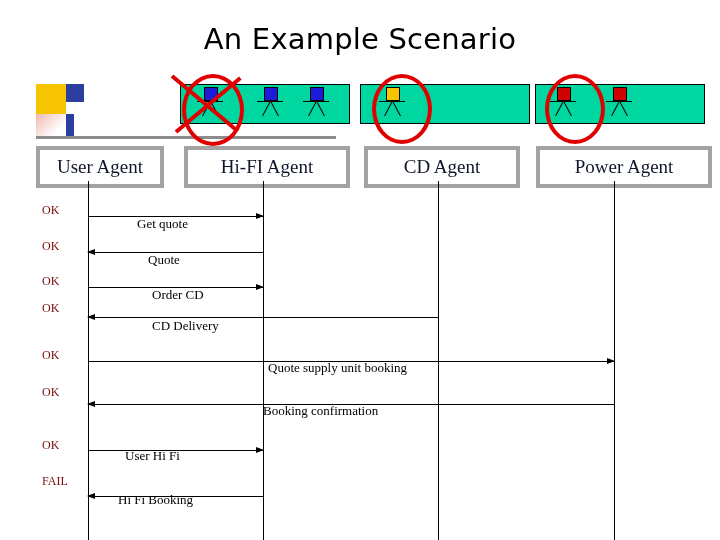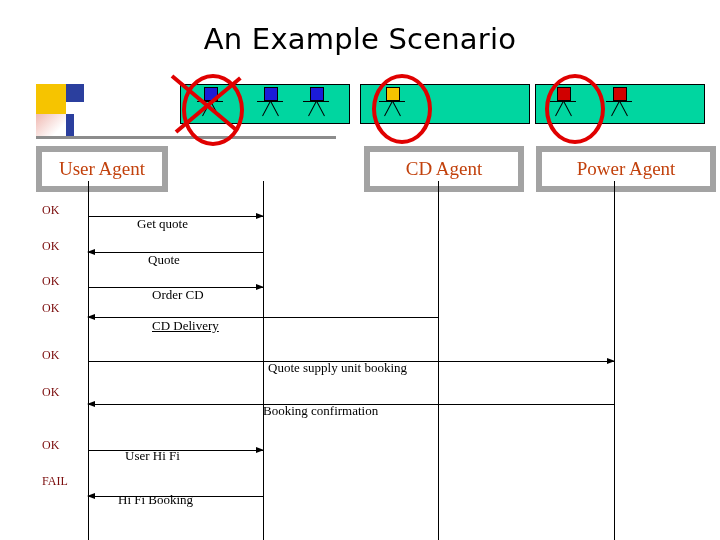--- a/index.html
+++ b/index.html
@@ -20,22 +20,22 @@
   .logo-yellow{position:absolute;left:36px;top:84px;width:30px;height:30px;background:#f6c400;}
   .logo-blue{position:absolute;left:66px;top:84px;width:18px;height:18px;background:#2b3f9e;}
   .logo-red{position:absolute;left:36px;top:114px;width:30px;height:22px;
     background:linear-gradient(135deg,#f0b9b2 0%,#ffffff 75%);}
   .logo-bar{position:absolute;left:36px;top:136px;width:300px;height:3px;background:#8c8c8c;}
   .logo-stub{position:absolute;left:66px;top:114px;width:8px;height:22px;background:#2b3f9e;}
 
   
   .agent-head{position:absolute;height:38px;background:#00d6a0;border:1px solid #000;}
   .agent-label{
-    position:absolute;height:34px;line-height:34px;background:#ffffff;border:6px solid #a3a3a3;
-    font-size:19px;color:#c2410c;text-align:center;
+    position:absolute;height:34px;line-height:34px;background:#ffffff;border:4px solid #a3a3a3;
+    font-size:19px;color:#0f172a;text-align:center;
   }
 
   
   .person{position:absolute;width:26px;height:36px;}
   .person .head{position:absolute;left:7px;top:1px;width:12px;height:12px;border:1px solid #000;}
   .person .body{position:absolute;left:0;top:15px;width:26px;height:1px;background:#000;}
   .person .leg1,.person .leg2{position:absolute;top:15px;width:1px;height:17px;background:#000;
      transform-origin:top center;}
   .person .leg1{left:13px;transform:rotate(28deg);}
   .person .leg2{left:13px;transform:rotate(-28deg);}
@@ -93,20 +93,21 @@
       <div class="leg1"></div>
         <div class="leg2"></div>
     </div>
     <div class="person" style="left:122px;top:1px;">
       <div class="head head-blue"></div>
         <div class="body"></div>
       <div class="leg1"></div>
         <div class="leg2"></div>
     </div>
   </div>
+  <div class="agent-label" style="left:184px;top:146px;width:158px;">Hi-FI Agent</div>
 
   <div class="red-ellipse" style="left:182px;top:74px;width:54px;height:64px;"></div>
   <div class="red-line" style="left:172px;top:74px;width:84px;transform:rotate(40deg);"></div>
   <div class="red-line" style="left:176px;top:130px;width:84px;transform:rotate(-40deg);"></div>
 
   <div class="agent-head" style="left:360px;top:84px;width:168px;">
     <div class="person" style="left:18px;top:1px;">
       <div class="head head-yellow"></div>
         <div class="body"></div>
       <div class="leg1"></div>
@@ -140,21 +141,21 @@
 
   <div class="msg-label" style="left:137px;top:192px;">Get quote</div>
   <div class="arrow right" style="left:88px;top:216px;width:175px;"></div>
 
   <div class="msg-label" style="left:148px;top:228px;">Quote</div>
   <div class="arrow left" style="left:88px;top:252px;width:175px;"></div>
 
   <div class="msg-label" style="left:152px;top:263px;">Order CD</div>
   <div class="arrow right" style="left:88px;top:287px;width:175px;"></div>
 
-  <div class="msg-label" style="left:152px;top:294px;text-decoration:underline;">CD Delivery</div>
+  <div class="msg-label" style="left:152px;top:294px;">CD Delivery</div>
   <div class="arrow left" style="left:88px;top:317px;width:350px;"></div>
 
   <div class="msg-label" style="left:268px;top:336px;">Quote supply unit booking</div>
   <div class="arrow right" style="left:88px;top:361px;width:526px;"></div>
 
   <div class="msg-label" style="left:263px;top:379px;">Booking confirmation</div>
   <div class="arrow left" style="left:88px;top:404px;width:526px;"></div>
 
   <div class="msg-label" style="left:125px;top:424px;">User Hi Fi</div>
   <div class="arrow right" style="left:88px;top:450px;width:175px;"></div>

